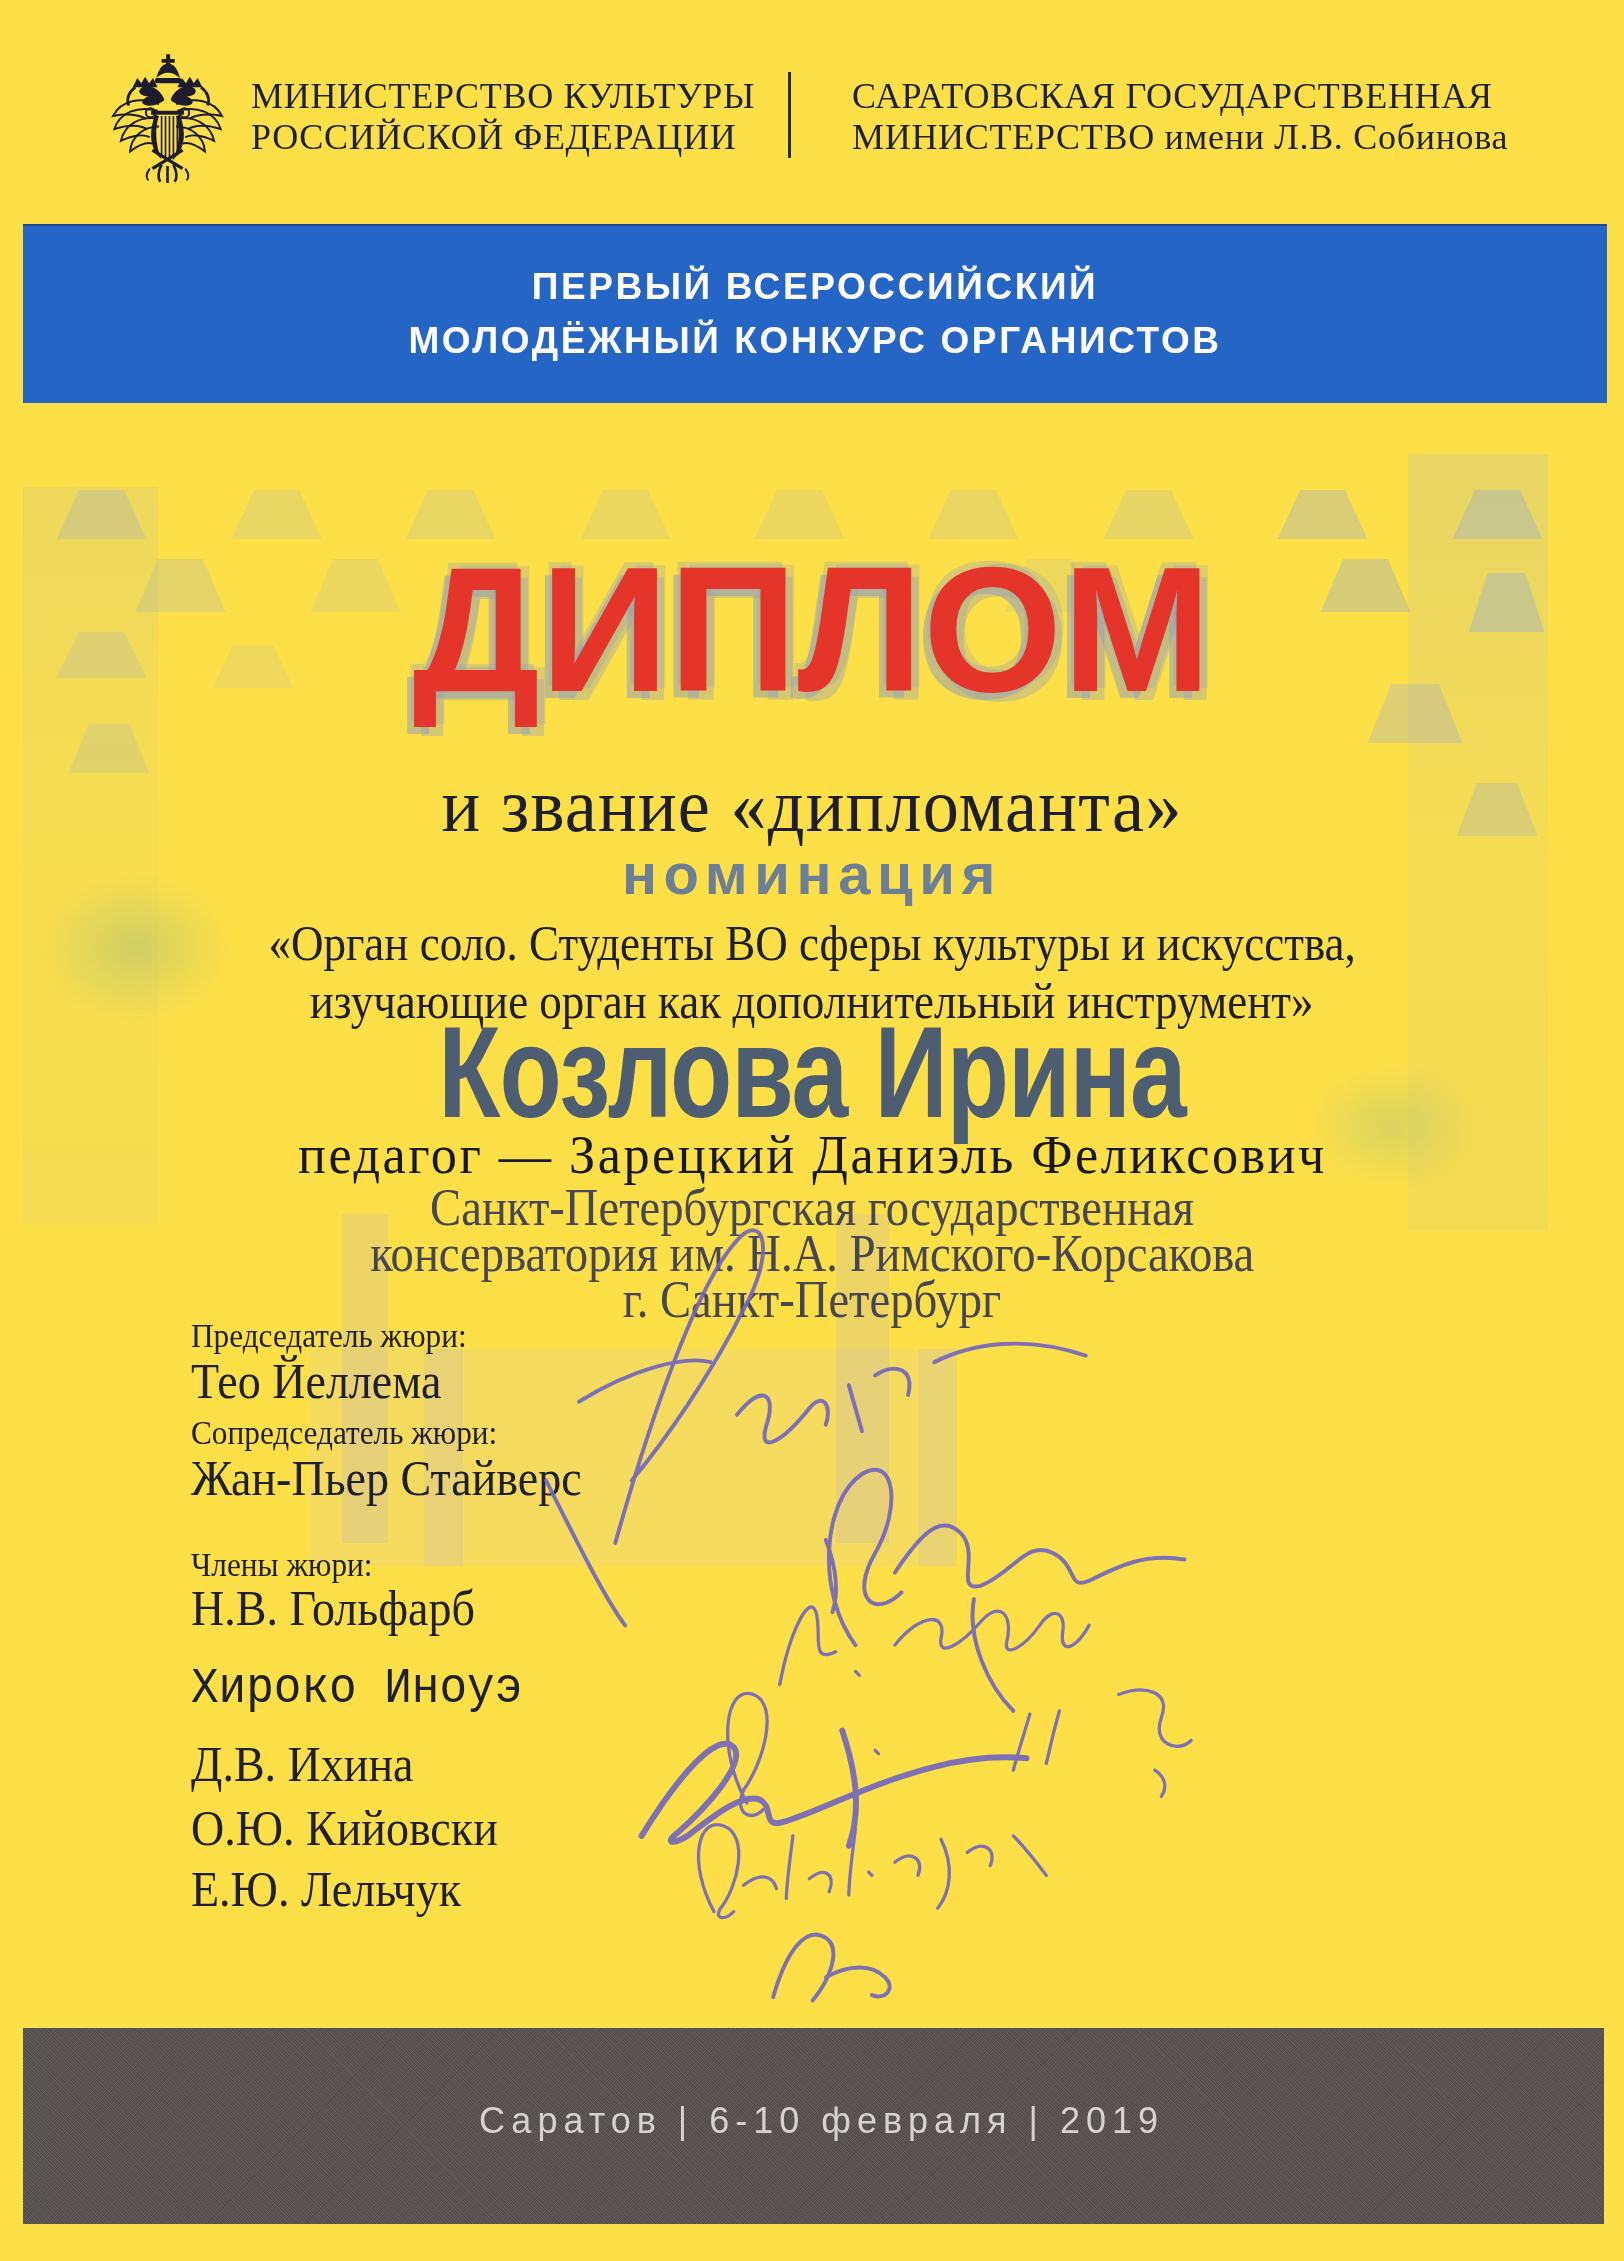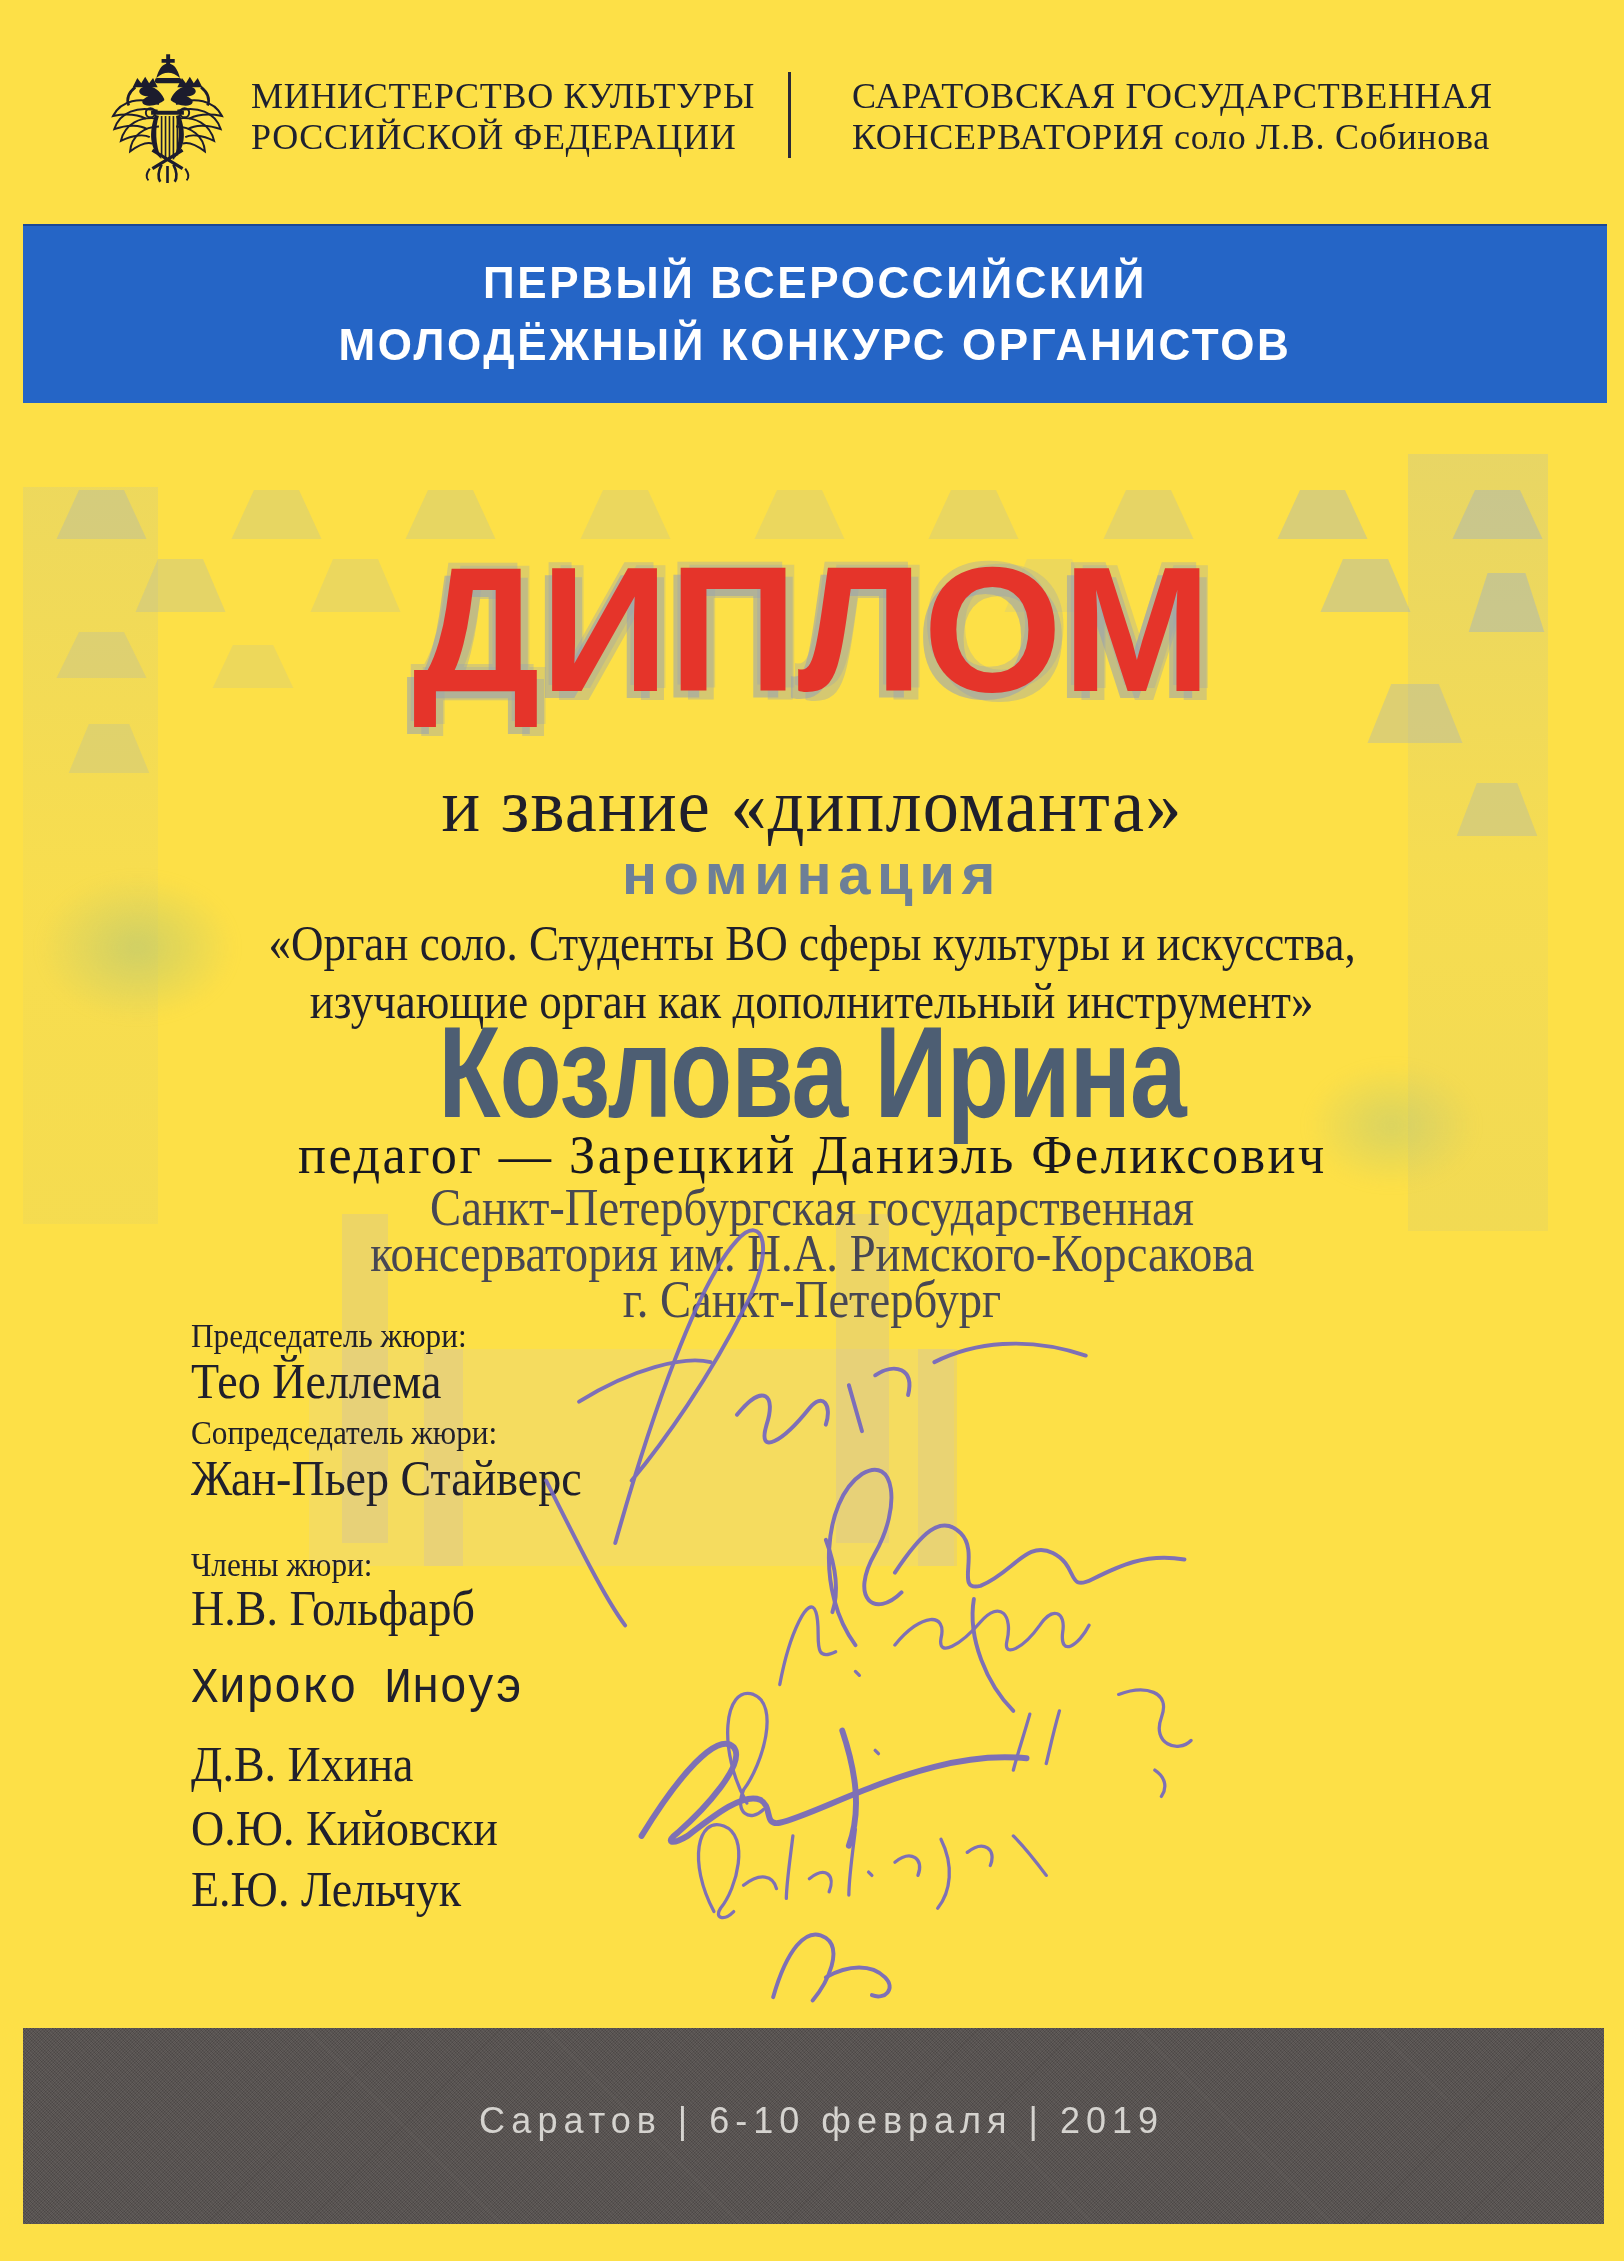--- a/index.html
+++ b/index.html
@@ -16,21 +16,21 @@
   .hdr-divider{position:absolute;background:#2a2a38;}
   
   .banner{
     position:absolute;left:23px;top:224px;width:1584px;height:179px;
     display:flex;flex-direction:column;align-items:center;justify-content:center;
     gap:12px;
     box-shadow:inset 0 2px 0 rgba(10,20,60,.35);
   }
   .banner-line{
     font-family:"Liberation Sans", sans-serif;
-    font-weight:bold;font-size:44px;letter-spacing:2.6px;white-space:nowrap;
+    font-weight:bold;font-size:37px;letter-spacing:2.6px;white-space:nowrap;
   }
   
   .cline{position:absolute;left:0;width:100%;text-align:center;line-height:1;white-space:nowrap;}
   .cline > span{display:inline-block;transform-origin:center;}
   .title-diploma{
     font-family:"Liberation Sans", sans-serif;font-weight:bold;
     text-shadow:-7.2px 7.2px 0 rgba(148,160,182,.55),
                  7.2px 8.6px 0 rgba(148,160,182,.38),
                  -3.3px -6px 0 rgba(148,160,182,.35),
                  8.6px -3.3px 0 rgba(148,160,182,.28);
@@ -156,21 +156,21 @@
 
     <div class="hdr-text" style="left:251px;top:76px;">
       <div class="hdr-line">МИНИСТЕРСТВО КУЛЬТУРЫ</div>
       <div class="hdr-line">РОССИЙСКОЙ ФЕДЕРАЦИИ</div>
     </div>
 
     <div class="hdr-divider" style="left:788px;top:72px;width:2.6px;height:86px;"></div>
 
     <div class="hdr-text" style="left:852px;top:76px;">
       <div class="hdr-line">САРАТОВСКАЯ ГОСУДАРСТВЕННАЯ</div>
-      <div class="hdr-line">КОНСЕРВАТОРИЯ соло Л.В. Собинова</div>
+      <div class="hdr-line">МИНИСТЕРСТВО имени Л.В. Собинова</div>
     </div>
   </div>
 
   <div class="banner" style="background:#2565c6;">
     <div class="banner-line" style="color:#ffffff;">ПЕРВЫЙ ВСЕРОССИЙСКИЙ</div>
     <div class="banner-line" style="color:#ffffff;">МОЛОДЁЖНЫЙ КОНКУРС ОРГАНИСТОВ</div>
   </div>
 
   <div class="cline title-diploma" style="top:540px;font-size:179px;color:#e5342a;">
     <span>ДИПЛОМ</span>

